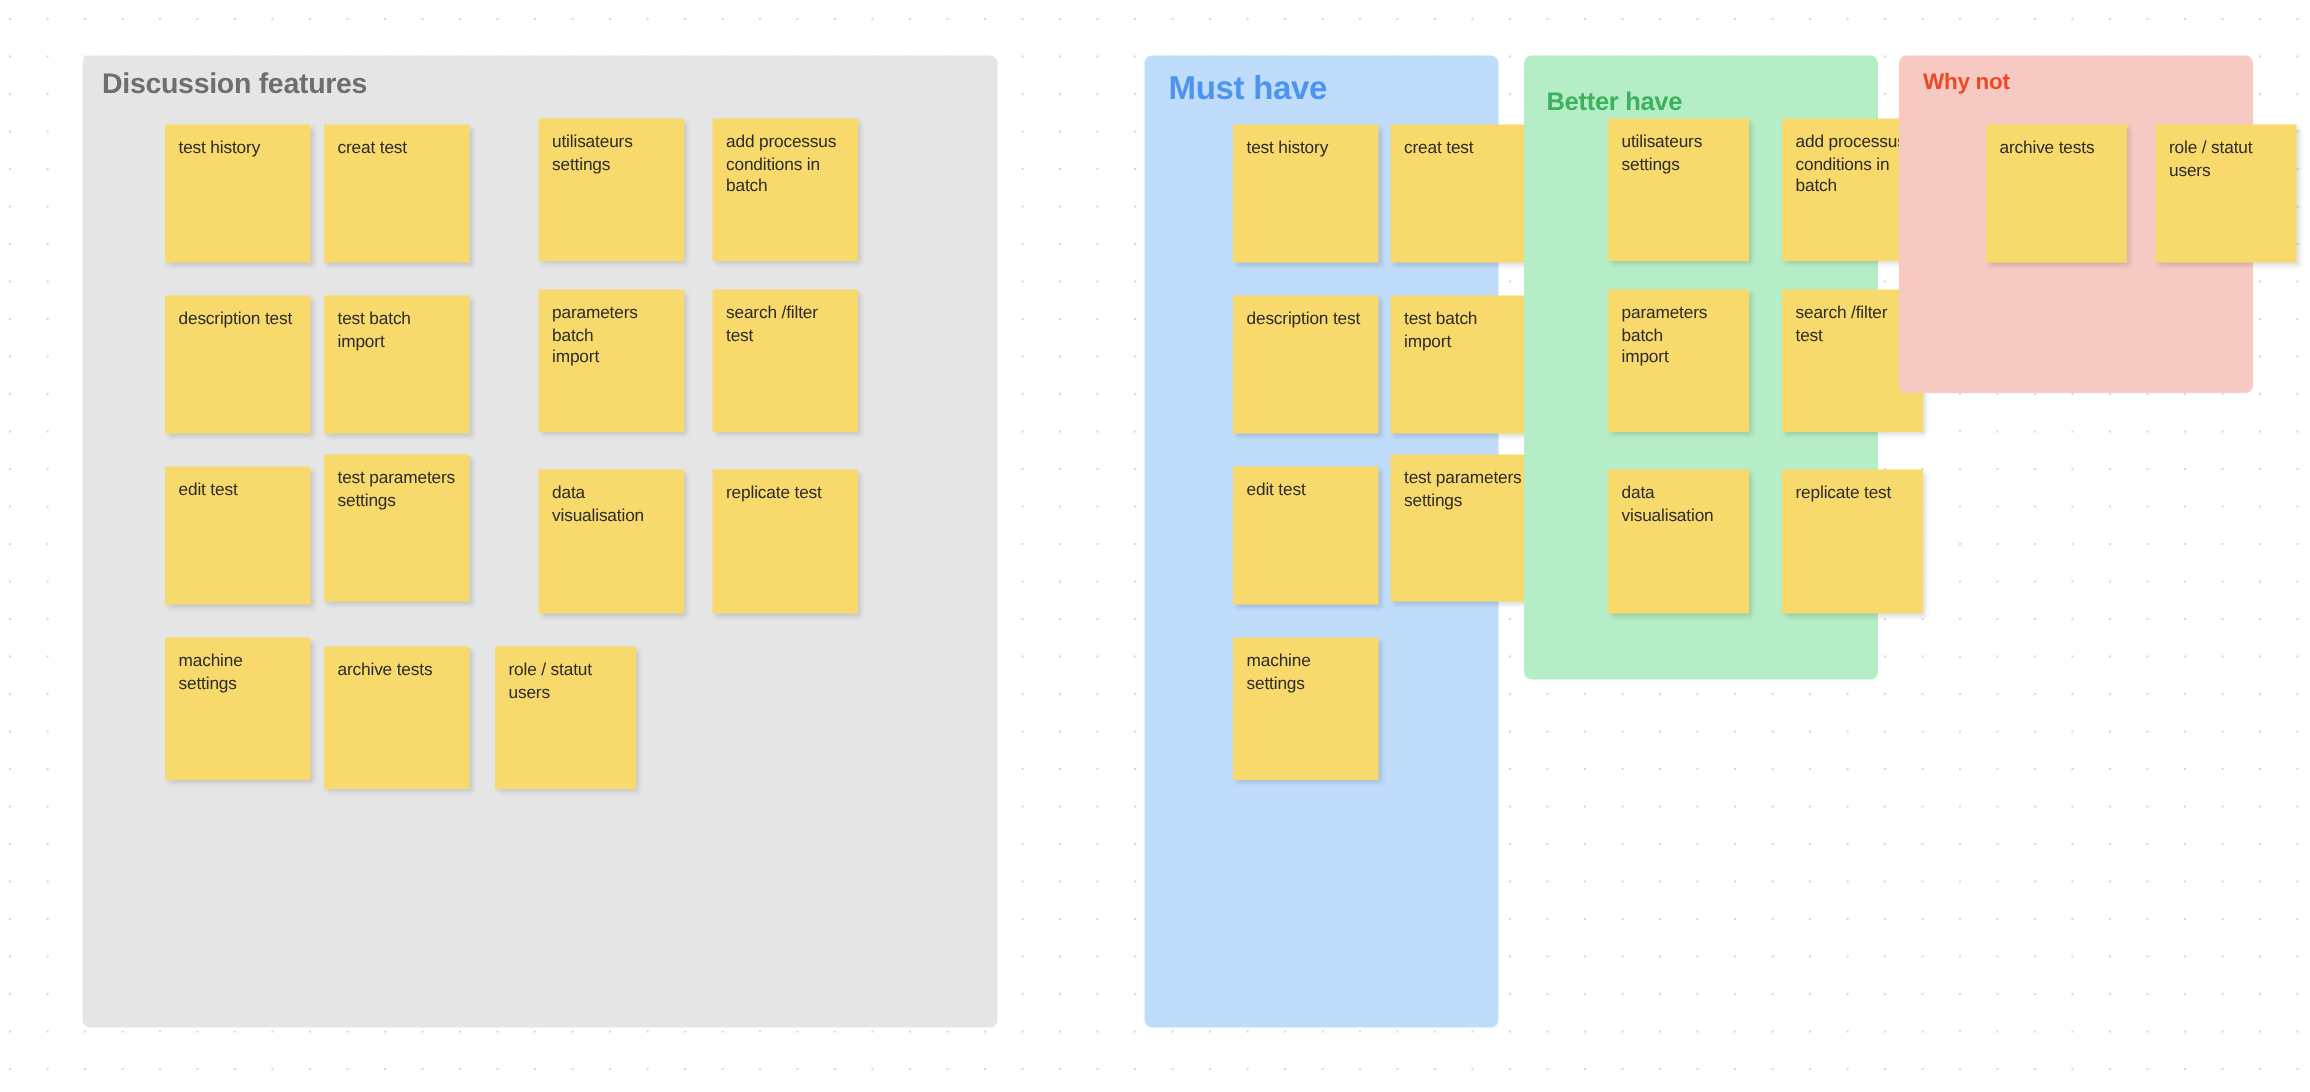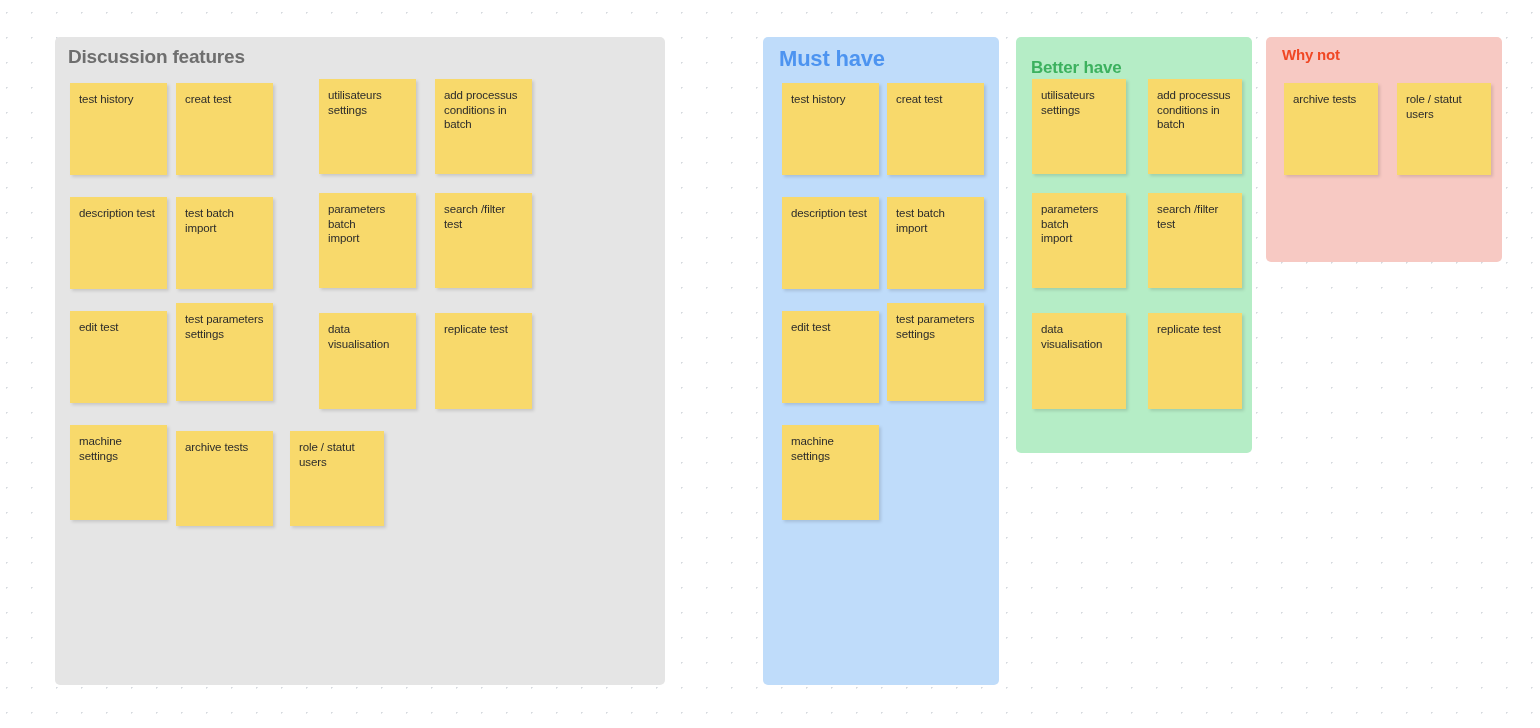--- a/index.html
+++ b/index.html
@@ -33,20 +33,21 @@
     font-weight: bold;
     letter-spacing: -0.2px;
     white-space: nowrap;
   }
   .note {
     position: absolute;
     background-color: #f8d96b;
     box-sizing: border-box;
     box-shadow: 2px 2px 3px rgba(0,0,0,0.13);
     overflow: hidden;
+    margin-left: 40px;
   }
   .note-text {
     position: absolute;
     left: 9px;
     top: 9px;
     right: 7px;
     font-size: 11.5px;
     line-height: 14.5px;
     color: #2b2b2b;
     letter-spacing: -0.1px;

